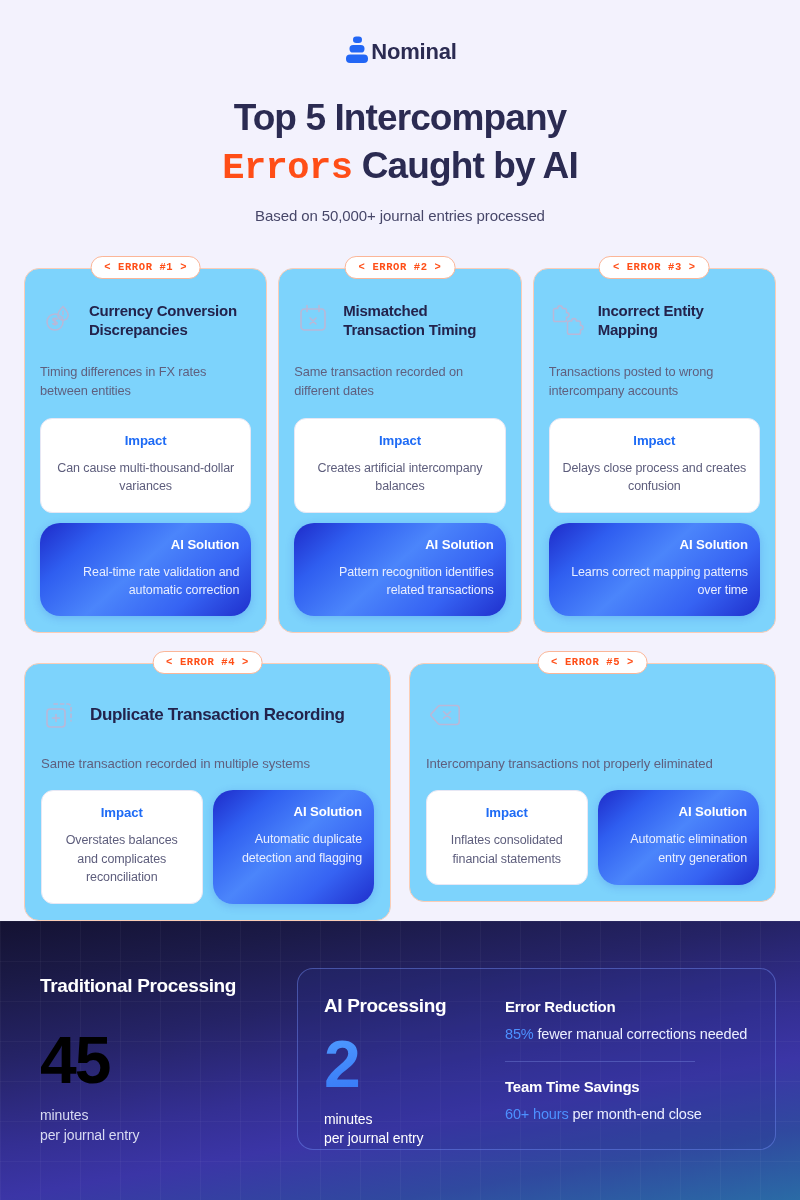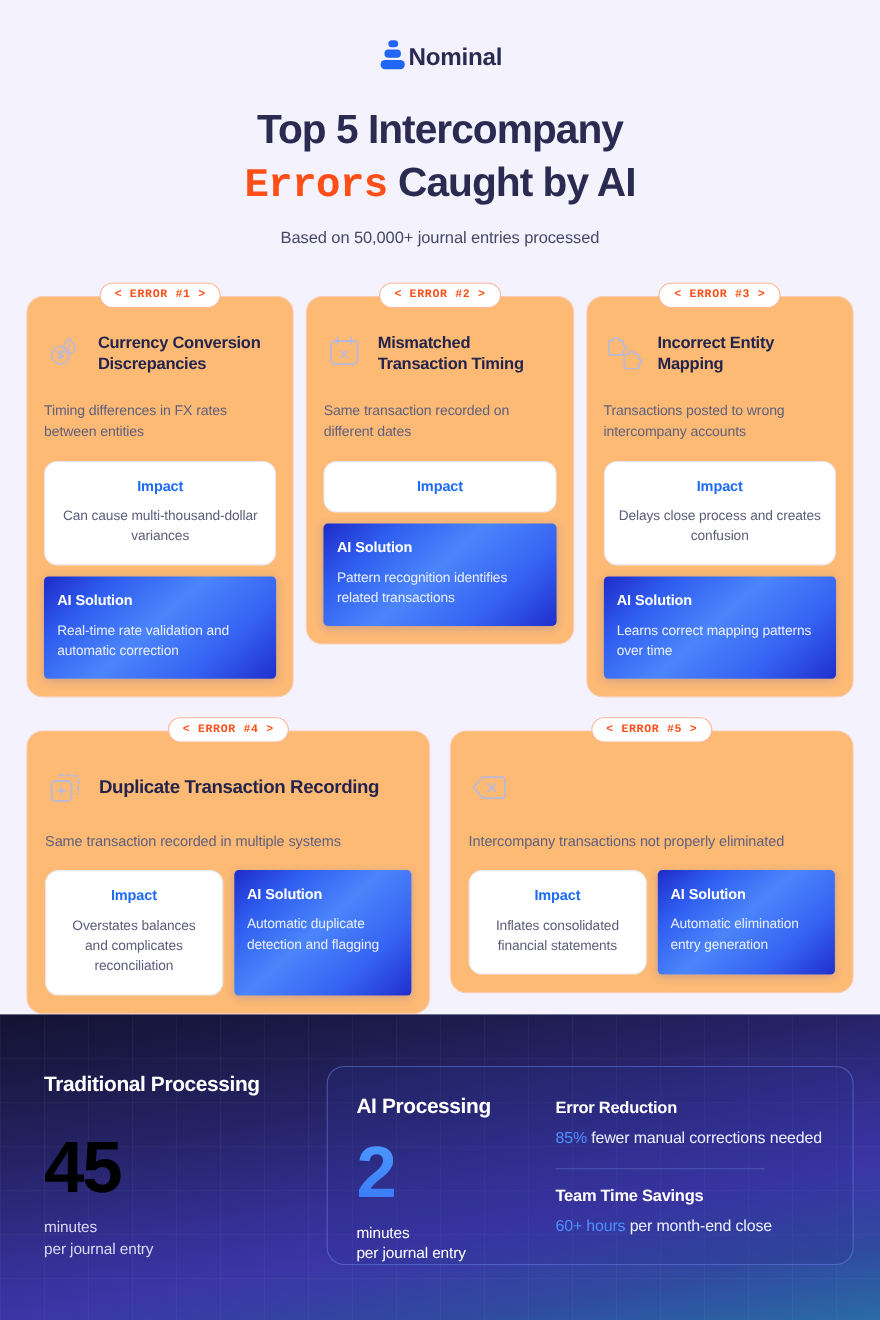--- a/index.html
+++ b/index.html
@@ -85,21 +85,21 @@
     gap: 18px;
     padding: 0 24px;
     margin-top: 18px;
     align-items: start;
   }
 
   .card-wrap { position: relative; padding-top: 12px; }
 
   .card {
     position: relative;
-    background: #fdba74;
+    background: #7dd3fc;
     border: 1px solid #fbcdb6;
     border-radius: 15px;
     padding: 30px 15px 16px 15px;
     display: flex;
     flex-direction: column;
   }
   .grid-bottom .card { padding: 30px 16px 16px 16px; }
 
   .badge {
     position: absolute;
@@ -185,23 +185,23 @@
   }
   .impact-text {
     margin-top: 11px;
     font-size: 12.5px;
     line-height: 1.48;
     color: #5d5d7c;
     letter-spacing: -0.1px;
   }
 
   .ai-box {
-    border-radius: 4px;
+    border-radius: 20px;
     padding: 14px 12px 16px 12px;
-    text-align: left;
+    text-align: right;
     background:
       linear-gradient(138deg,
         #1e2bc9 0%,
         #2f5ef0 22%,
         #4b85fb 47%,
         #3663f3 74%,
         #1f2fcc 100%);
     box-shadow: 0 2px 8px rgba(40,70,210,0.22);
   }
   .ai-label {
@@ -417,20 +417,21 @@
               <path d="M10 3.5v6M22 3.5v6" stroke-linecap="round"></path>
               <path d="M13 16l6 6M19 16l-6 6" stroke-linecap="round"></path>
             </svg>
           </span>
           <div class="card-title">Mismatched Transaction Timing</div>
         </div>
         <div class="card-desc">Same transaction recorded on different dates</div>
         <div class="boxes-col">
           <div class="impact-box">
             <div class="impact-label">Impact</div>
+            <div class="impact-text">Creates artificial intercompany balances</div>
           </div>
           <div class="ai-box">
             <div class="ai-label">AI Solution</div>
             <div class="ai-text">Pattern recognition identifies related transactions</div>
           </div>
         </div>
       </div>
     </div>
 
     <div class="card-wrap">

